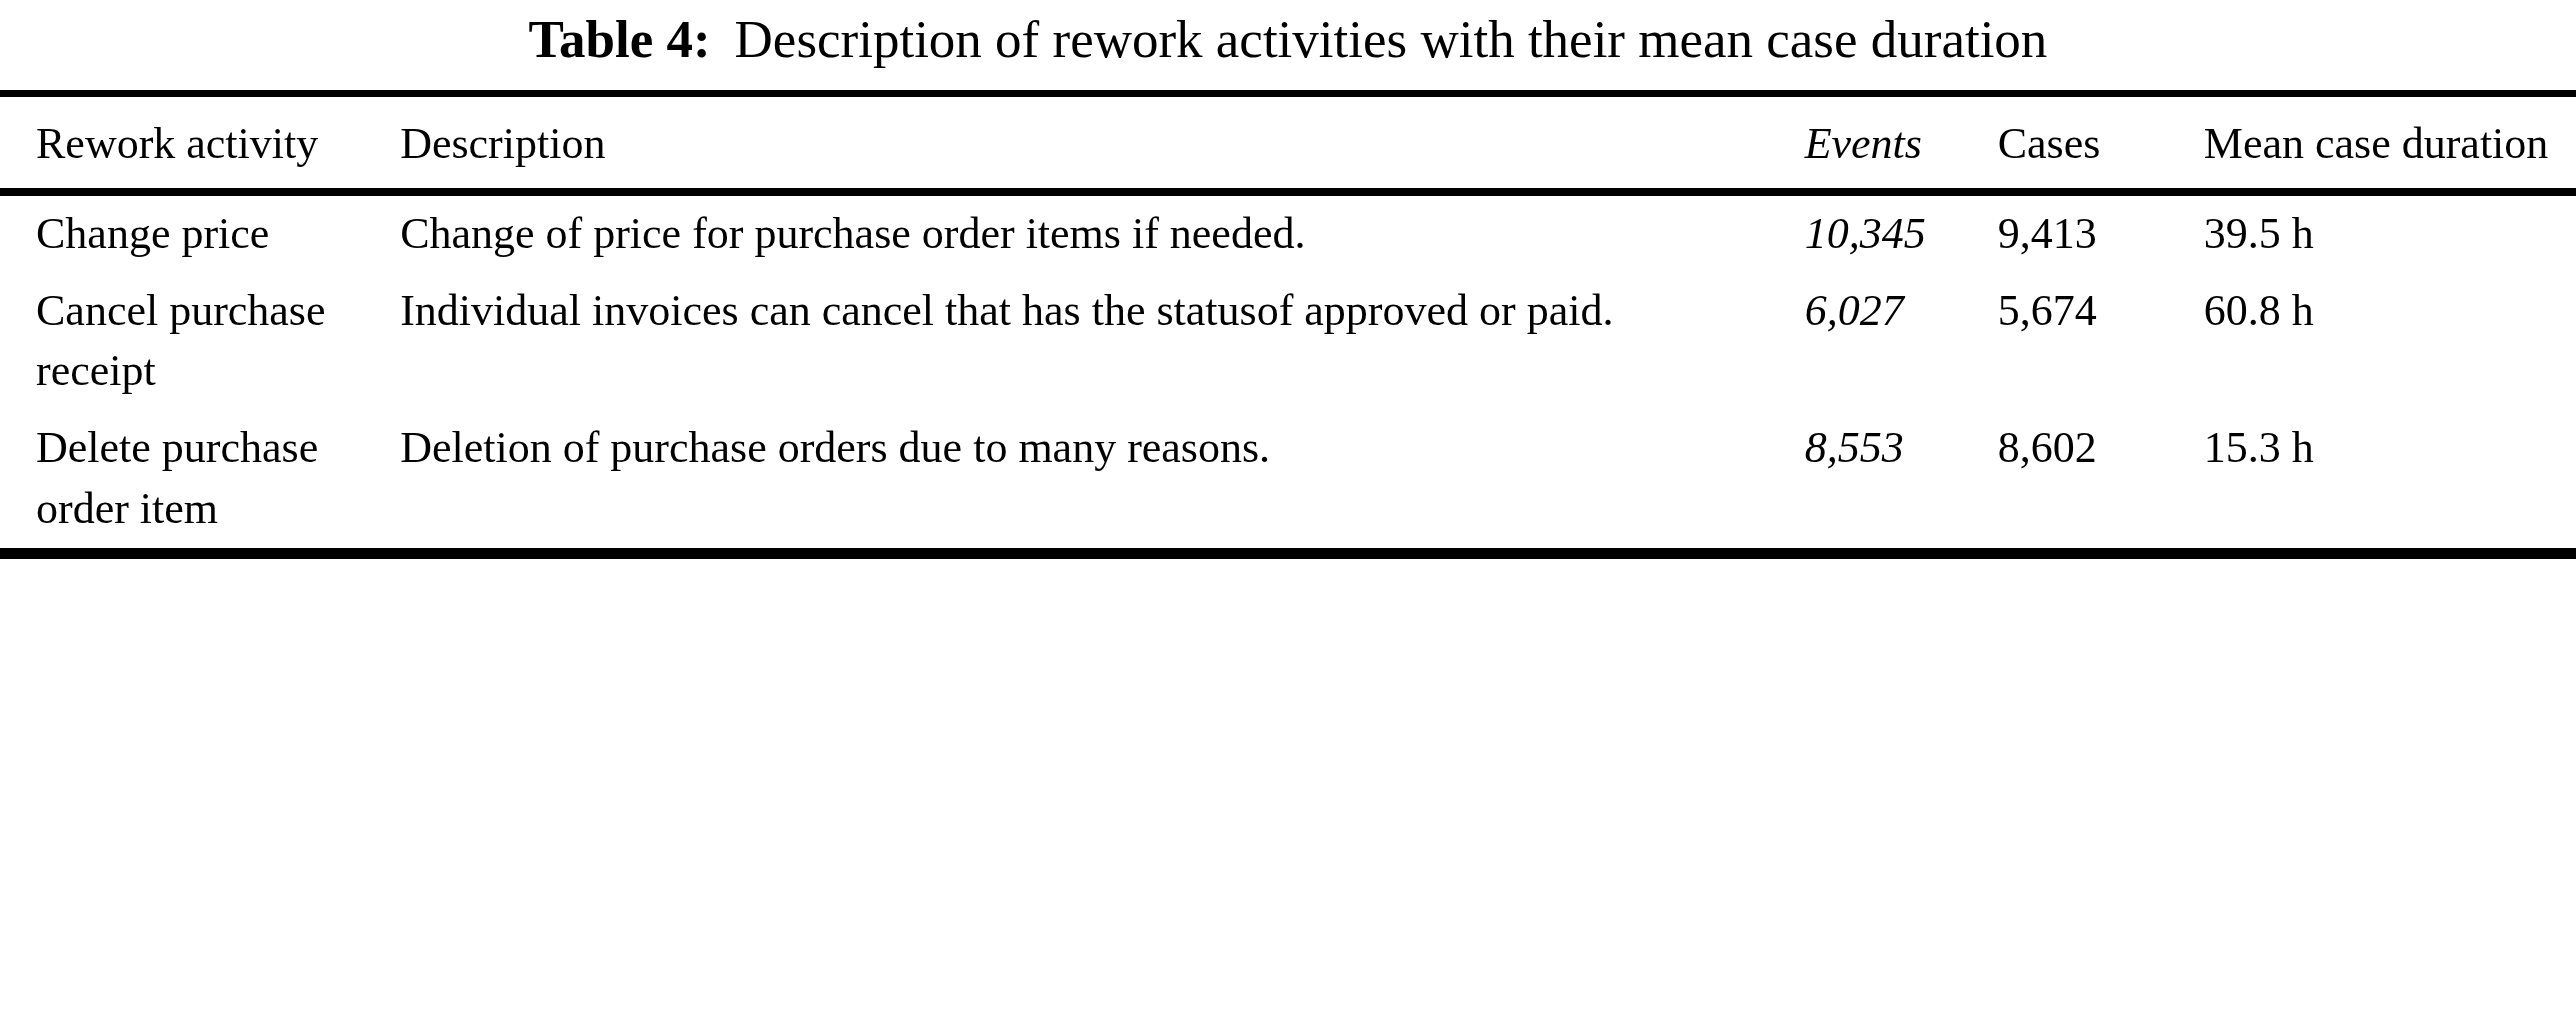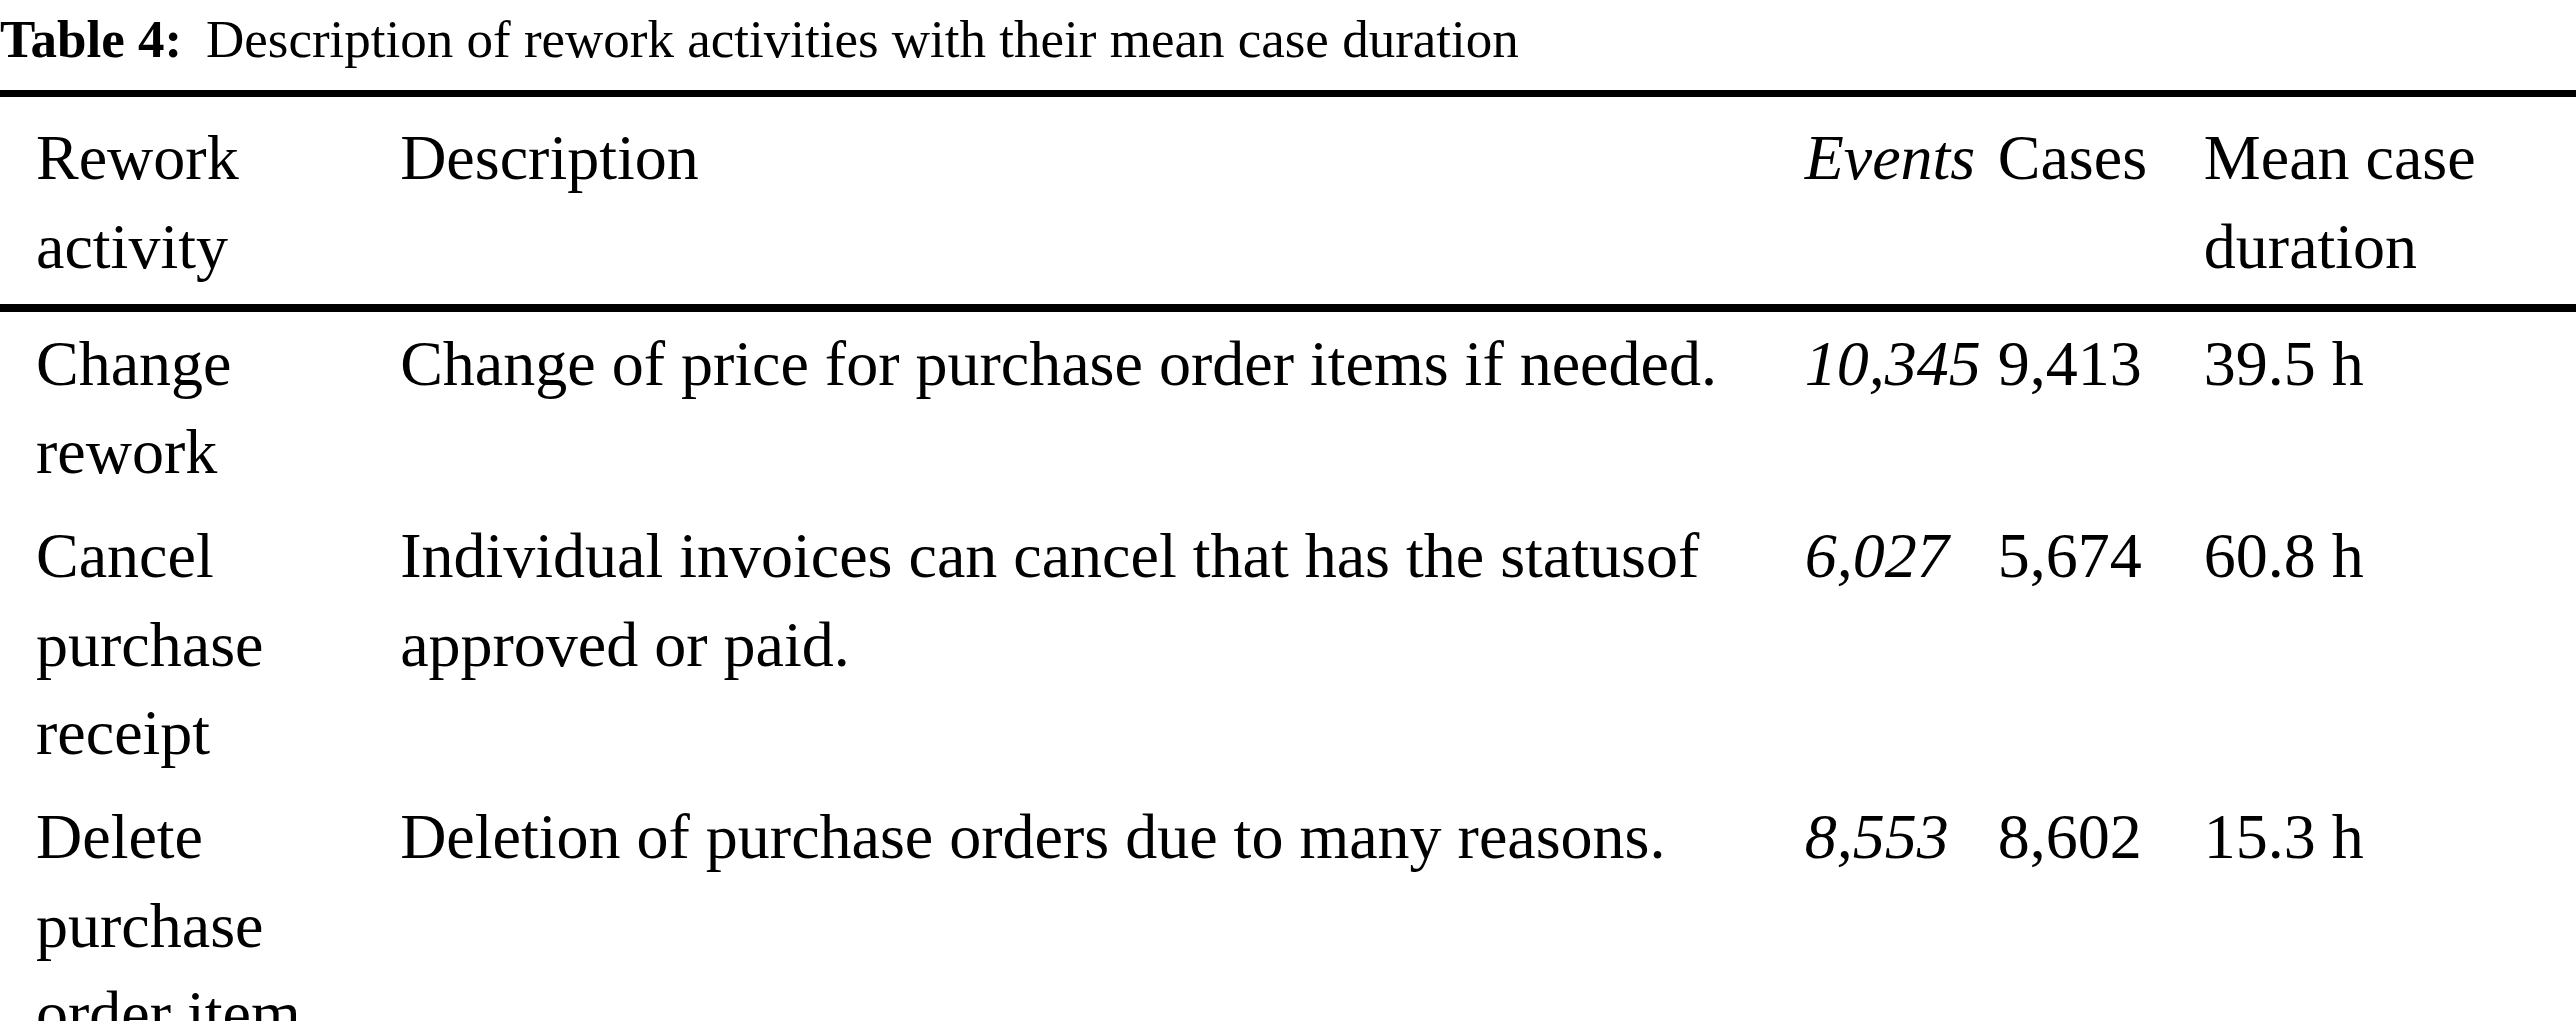--- a/index.html
+++ b/index.html
@@ -13,39 +13,40 @@
     height: 1022px;
     font-family: "Liberation Serif", "DejaVu Serif", serif;
     font-size: 53px;
     line-height: 1.38;
     overflow: hidden;
   }
   .figure {
     width: 2576px;
   }
   .caption {
+    text-align: center;
     margin: 2.6px 0 14.5px 0;
     white-space: nowrap;
   }
   .caption .cap-label {
     font-weight: bold;
     margin-right: 0.45em;
   }
   table.rework {
     width: 2576px;
     border-collapse: collapse;
     table-layout: fixed;
     border-top: 7.2px solid #000000;
     border-bottom: 11.2px solid #000000;
   }
   th, td {
     text-align: left;
     vertical-align: top;
     font-weight: normal;
-    font-size: 64px;
+    font-size: 44px;
   }
   thead th {
     border-bottom: 8px solid #000000;
     padding-top: 17px;
     padding-bottom: 13px;
   }
   tbody td {
     padding-top: 8px;
     padding-bottom: 8px;
   }
@@ -76,21 +77,21 @@
       <tr>
         <th class="col-activity">Rework activity</th>
         <th class="col-desc">Description</th>
         <th class="col-events">Events</th>
         <th class="col-cases">Cases</th>
         <th class="col-duration">Mean case duration</th>
       </tr>
     </thead>
     <tbody>
       <tr>
-        <td class="col-activity">Change rework</td>
+        <td class="col-activity">Change price</td>
         <td class="col-desc">Change of price for purchase order items if needed.</td>
         <td class="col-events">10,345</td>
         <td class="col-cases">9,413</td>
         <td class="col-duration">39.5 h</td>
       </tr>
       <tr>
         <td class="col-activity">Cancel purchase receipt</td>
         <td class="col-desc">Individual invoices can cancel that has the statusof approved or paid.</td>
         <td class="col-events">6,027</td>
         <td class="col-cases">5,674</td>

